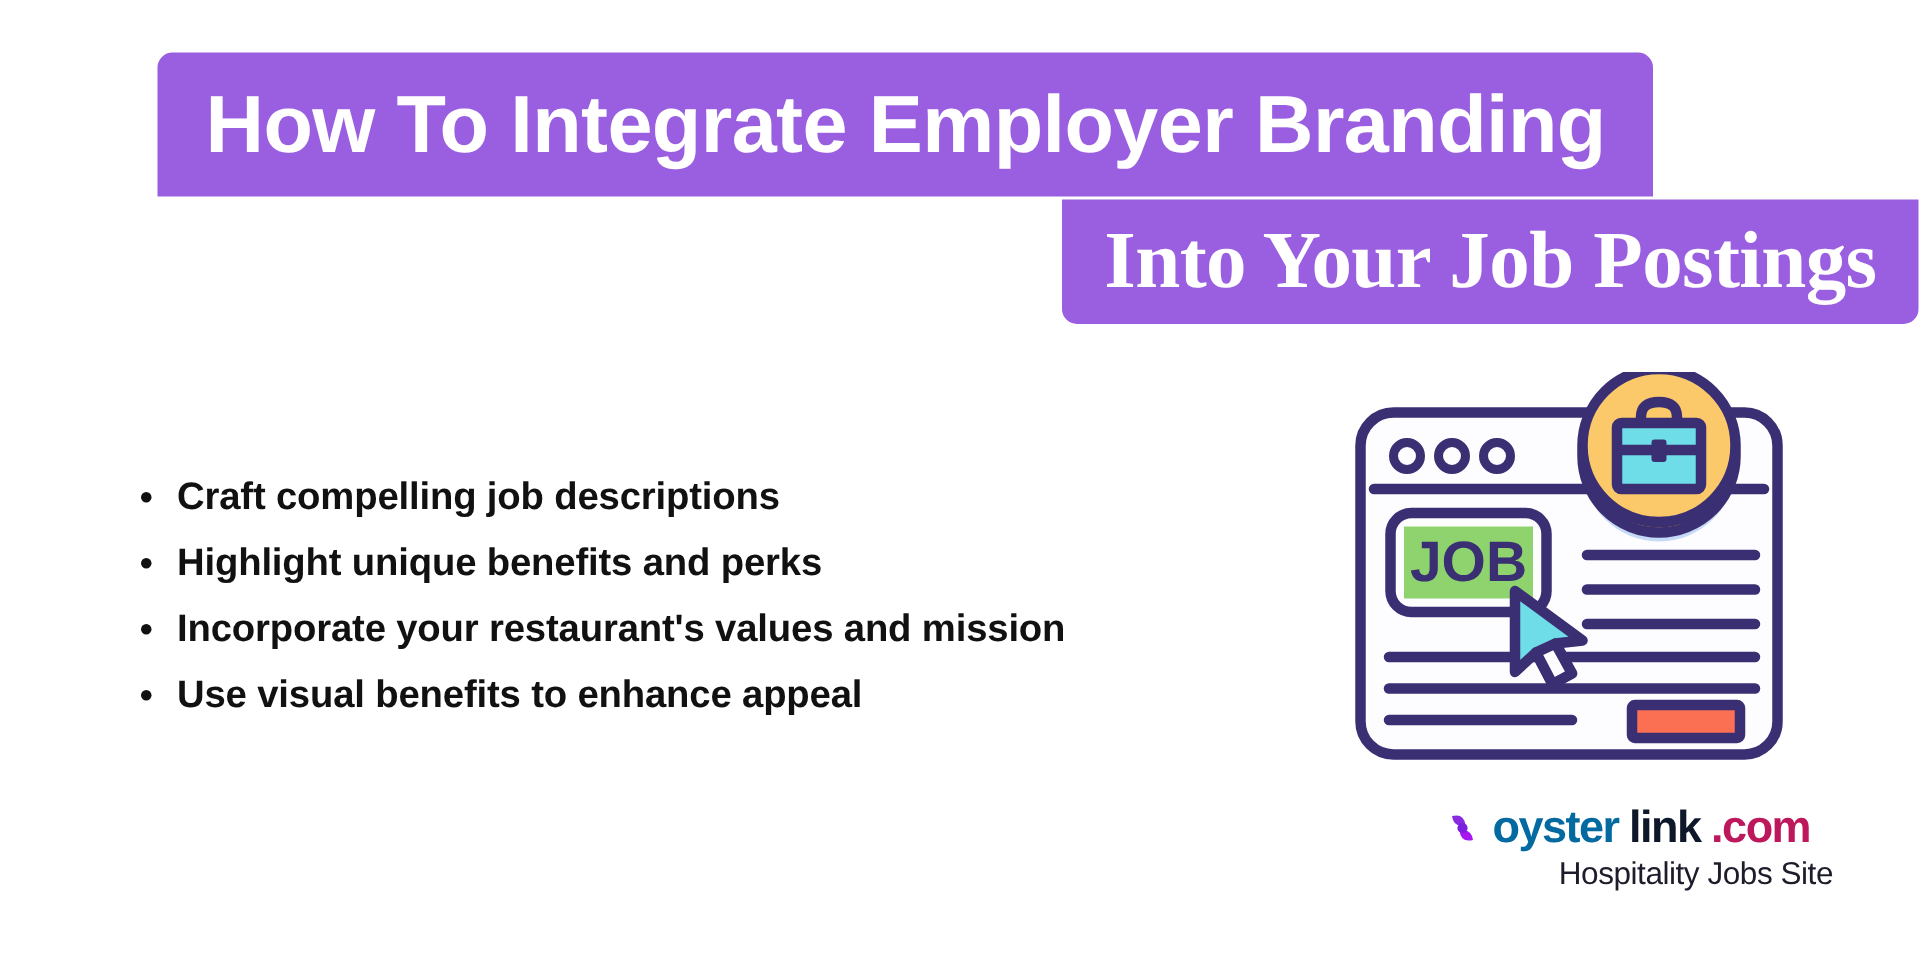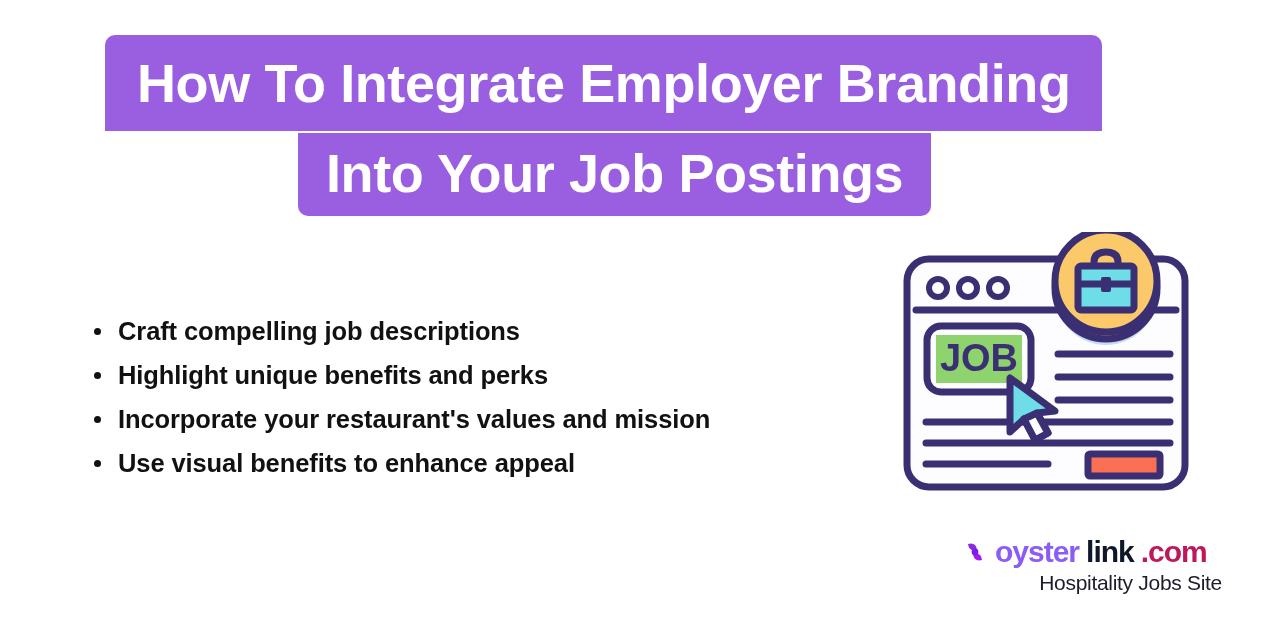--- a/index.html
+++ b/index.html
@@ -21,21 +21,21 @@
     left: 0;
     top: 34px;
     width: 1280px;
   }
   .title-line {
     display: flex;
     margin: 0;
     padding: 1px;
   }
   .title-line.line-1 { justify-content: flex-start; padding-left: 105px; }
-  .title-line.line-2 { justify-content: flex-start; padding-left: 298px; }
+  .title-line.line-2 { justify-content: flex-end; padding-left: 298px; font-family: Liberation Serif, serif; }
 
   .title-band {
     background: #9A5FE0;
     color: #ffffff;
     font-size: 54px;
     font-weight: bold;
     line-height: 96px;
     letter-spacing: -0.4px;
     white-space: nowrap;
     box-sizing: border-box;
@@ -80,21 +80,21 @@
     width: 7px;
     height: 7px;
     border-radius: 50%;
     background: #111111;
   }
 
   
   .illustration {
     position: absolute;
     left: 898px;
-    top: 232px;
+    top: 248px;
     width: 296px;
     height: 266px;
   }
   .illustration svg { display: block; }
 
   
   .logo {
     position: absolute;
     left: 962px;
     top: 536px;
@@ -108,21 +108,21 @@
     gap: 7px;
     white-space: nowrap;
   }
   .logo-mark { width: 26px; height: 26px; flex: 0 0 auto; }
   .logo-word {
     font-size: 30px;
     font-weight: bold;
     letter-spacing: -1px;
     line-height: 32px;
   }
-  .logo-oyster { color: #8b5cf6; }
+  .logo-oyster { color: #0369a1; }
   .logo-link { color: #0f172a; }
   .logo-com { color: #be185d; }
   .logo-tagline {
     font-size: 21px;
     font-weight: normal;
     color: #1C1C2B;
     letter-spacing: -0.3px;
     line-height: 26px;
     margin-top: 2px;
     text-align: right;

